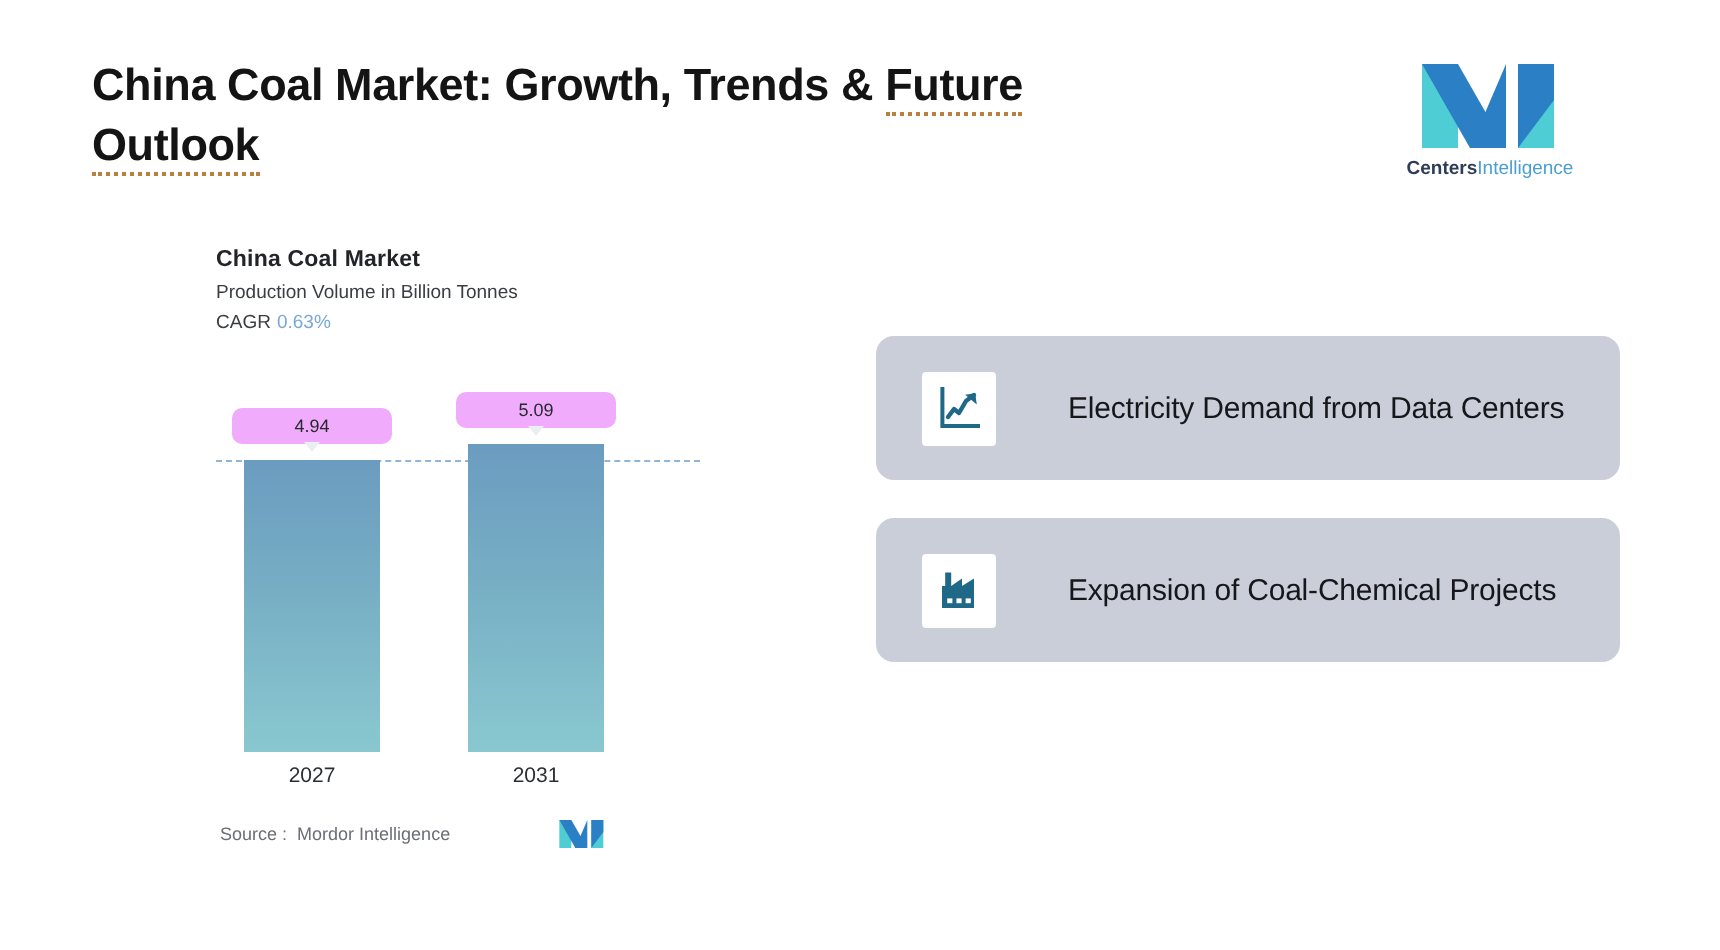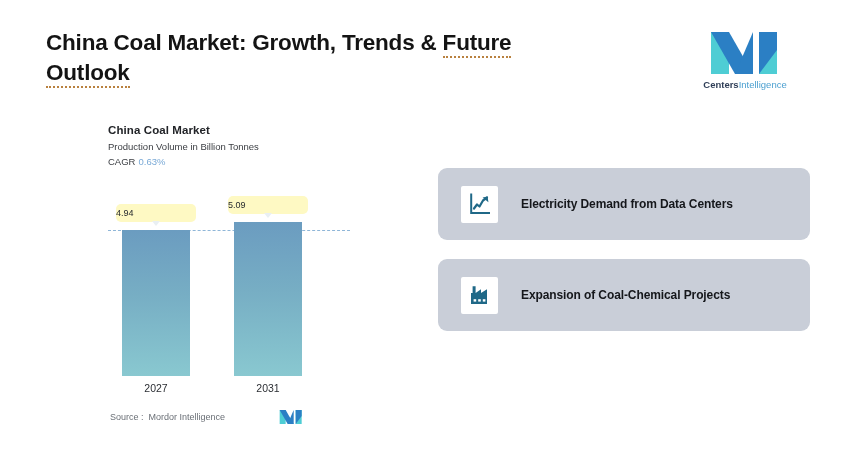--- a/index.html
+++ b/index.html
@@ -109,22 +109,22 @@
     left: 0;
     width: 68px;
     bottom: 0;
     background: linear-gradient(to bottom, #6b9cc0 0%, #77aec4 45%, #89c8d0 100%);
     z-index: 2;
   }
   .bar-label {
     position: absolute;
     left: -6px;
     width: 80px;
-    text-align: left;
-    background: #fef9c3;
+    text-align: center;
+    background: #f0abfc;
     border-radius: 5px;
     font-size: 9px;
     color: #262a2e;
     padding: 4px 0 4px;
     z-index: 3;
   }
   .bar-label::after {
     content: "";
     position: absolute;
     left: 50%;
@@ -184,24 +184,24 @@
     width: 37px;
     height: 37px;
     margin-left: 23px;
     background: #ffffff;
     border-radius: 2px;
     display: flex;
     align-items: center;
     justify-content: center;
   }
   .card-text {
-    margin-left: 23px;
+    margin-left: 36px;
     margin-right: 18px;
-    font-size: 12px;
-    font-weight: bold;
+    font-size: 15px;
+    font-weight: normal;
     color: #15171b;
     line-height: 15px;
     letter-spacing: -0.1px;
   }
 </style>
 </head>
 <body>
 
 <div class="page-title"><span>China Coal Market: Growth, Trends &amp; </span><span class="spell-underline">Future</span><br><span class="spell-underline">Outlook</span></div>
 

